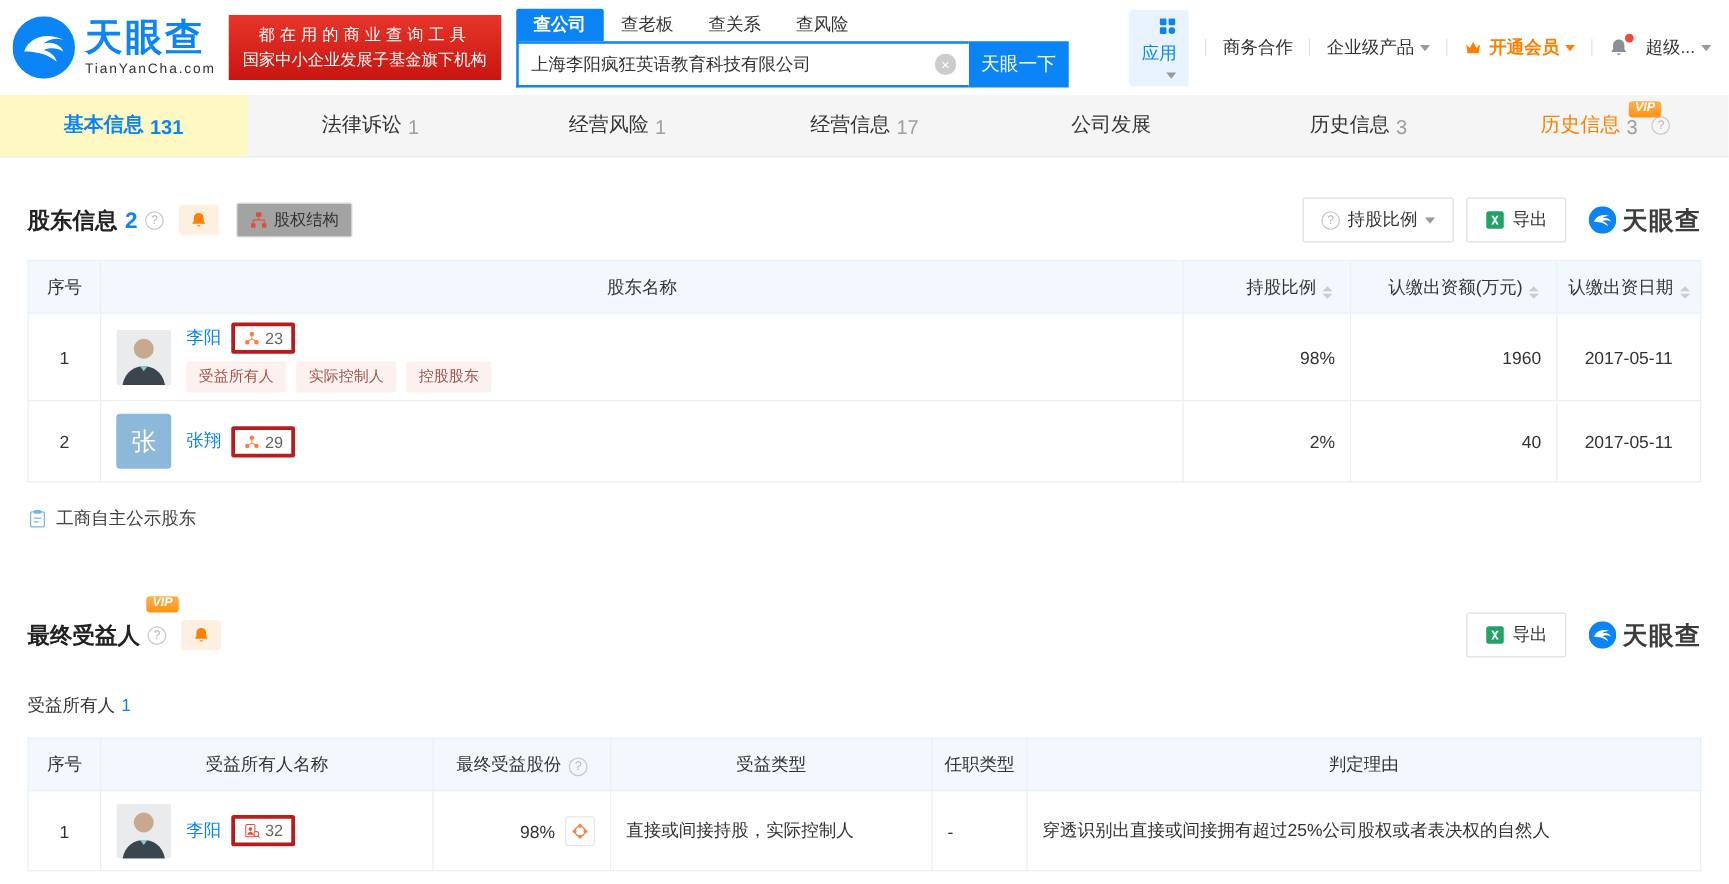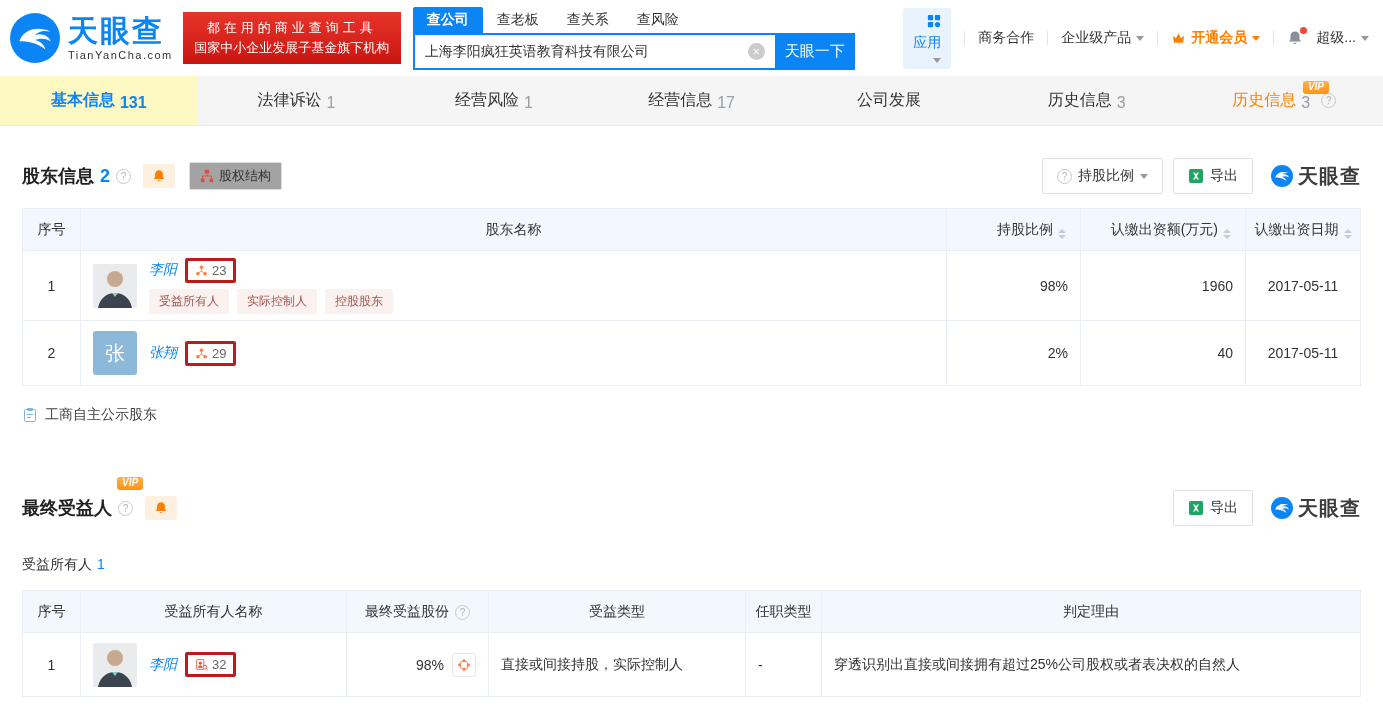--- a/index.html
+++ b/index.html
@@ -80,21 +80,21 @@
   .sort { display:inline-flex; flex-direction:column; gap:2px; margin-left:5px; vertical-align:1px; }
   .sort i { width:0; height:0; border-left:4px solid transparent; border-right:4px solid transparent; display:block; }
   .sort .up { border-bottom:4px solid #c6cdd4; }
   .sort .down { border-top:4px solid #c6cdd4; }
   .person-cell { display:flex; align-items:center; gap:12px; }
   .avatar { width:44px; height:44px; border-radius:2px; overflow:hidden; flex:none; }
   .avatar-char { width:44px; height:44px; border-radius:3px; background:#8cb8da; color:#fff; font-size:20px;
     display:flex; align-items:center; justify-content:center; flex:none; }
   .p-info { display:flex; flex-direction:column; gap:6px; }
   .p-row1 { display:flex; align-items:center; gap:8px; }
-  .p-link { color:#0b84f5; text-decoration:none; font-size:14px; cursor:pointer;font-style:italic; }
+  .p-link { color:#0b84f5; text-decoration:none; font-size:14px; cursor:pointer; }
   .badge-box { display:inline-flex; align-items:center; gap:4px; border:3px solid #b91c1c; border-radius:2px;
     padding:2px 7px; font-size:13px; color:#666; cursor:pointer; background:#fff; }
   .tags-row { display:flex; gap:8px; }
   .tag { background:#fbf1ef; color:#a2544a; font-size:12px; padding:4px 10px; border-radius:2px; cursor:pointer; }
   .icon-box { display:inline-flex; width:24px; height:24px; border:1px solid #e6e6e6; border-radius:3px;
     align-items:center; justify-content:center; margin-left:8px; vertical-align:middle; cursor:pointer; background:#fff; }
   .biz-link { margin-top:20px; display:flex; align-items:center; gap:7px; font-size:14px; color:#404040; cursor:pointer; }
 
   .sec2 { margin-top:66px; }
   .title-vip { position:absolute; top:-13px; left:95px; }

